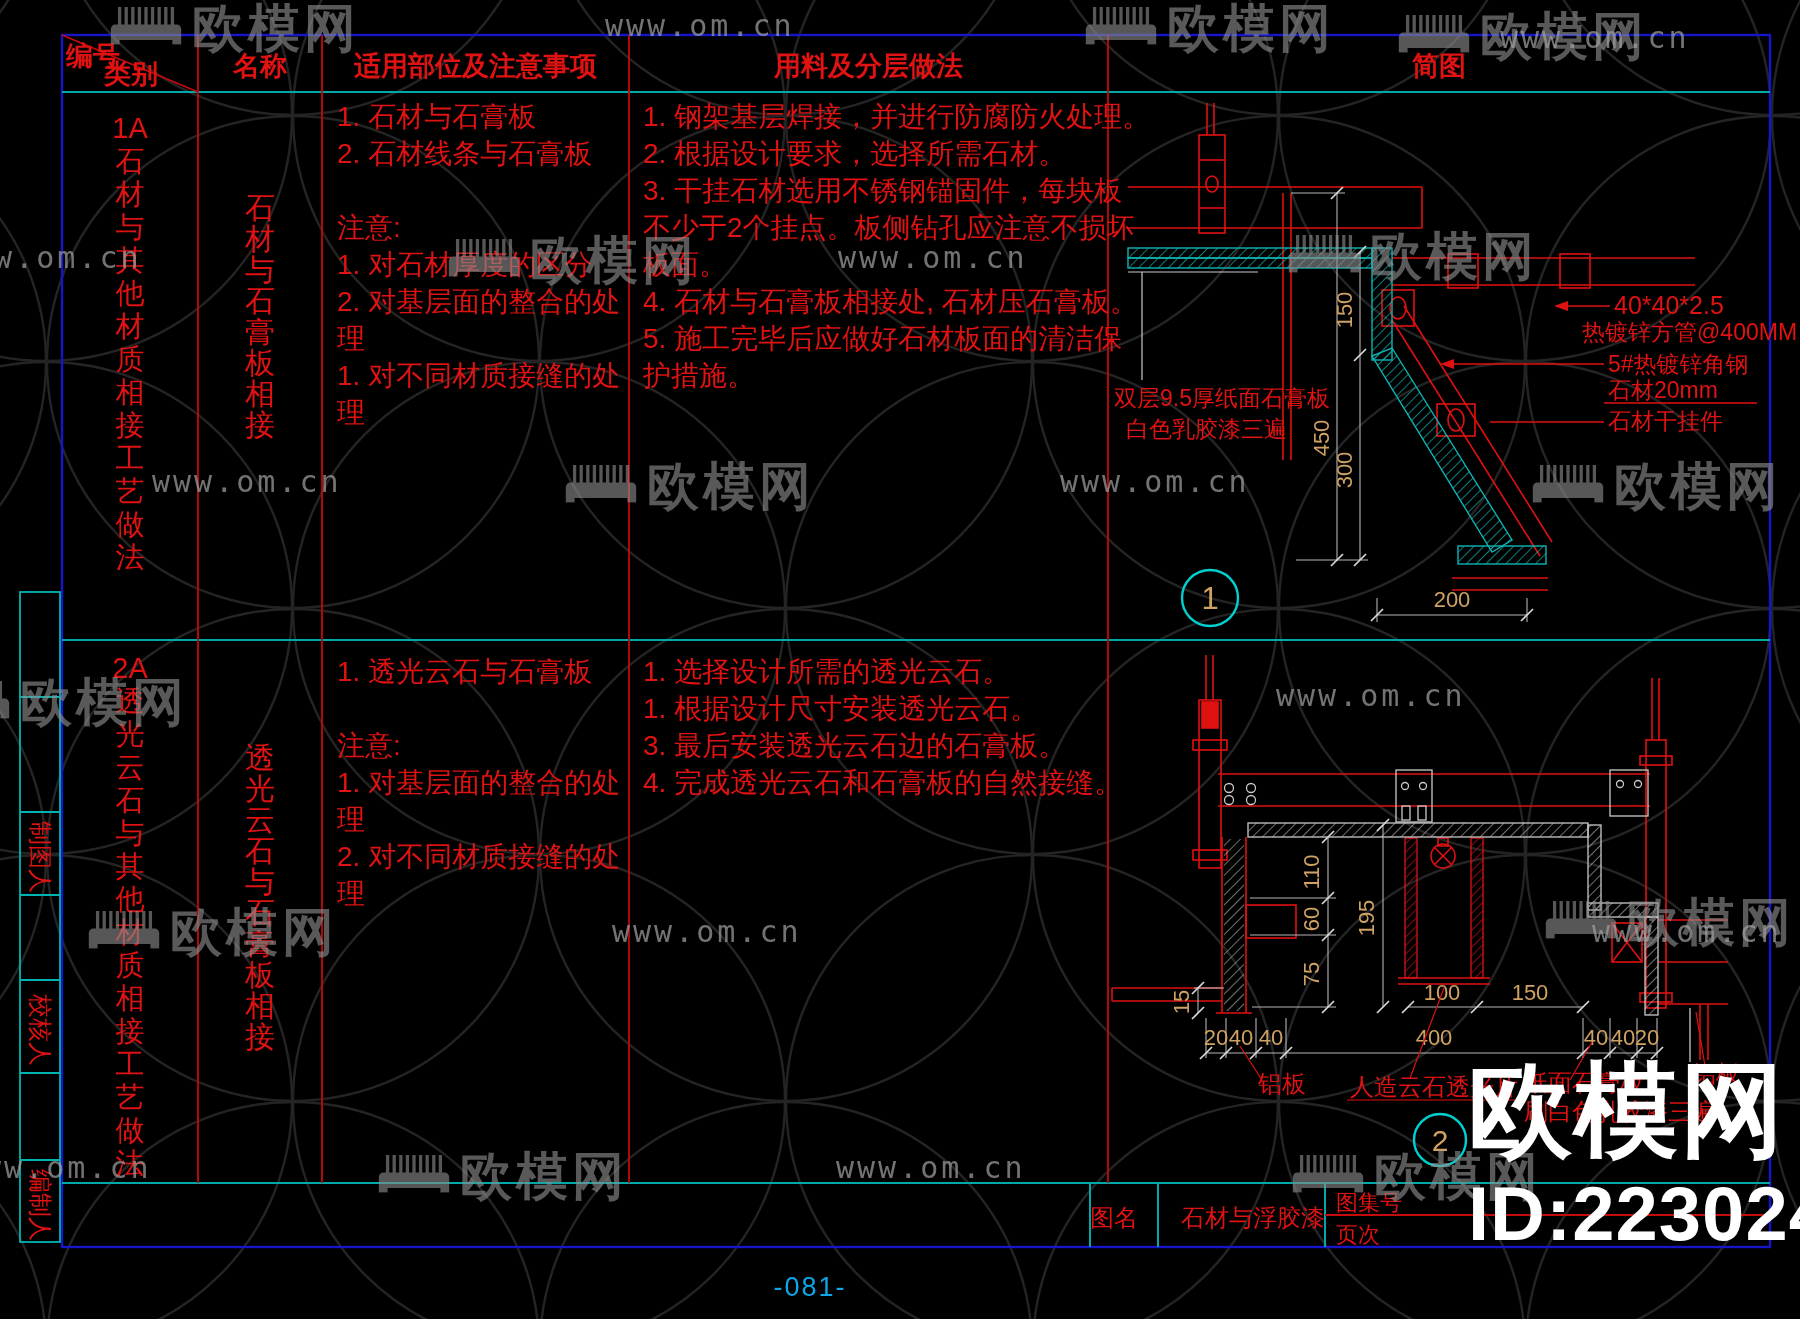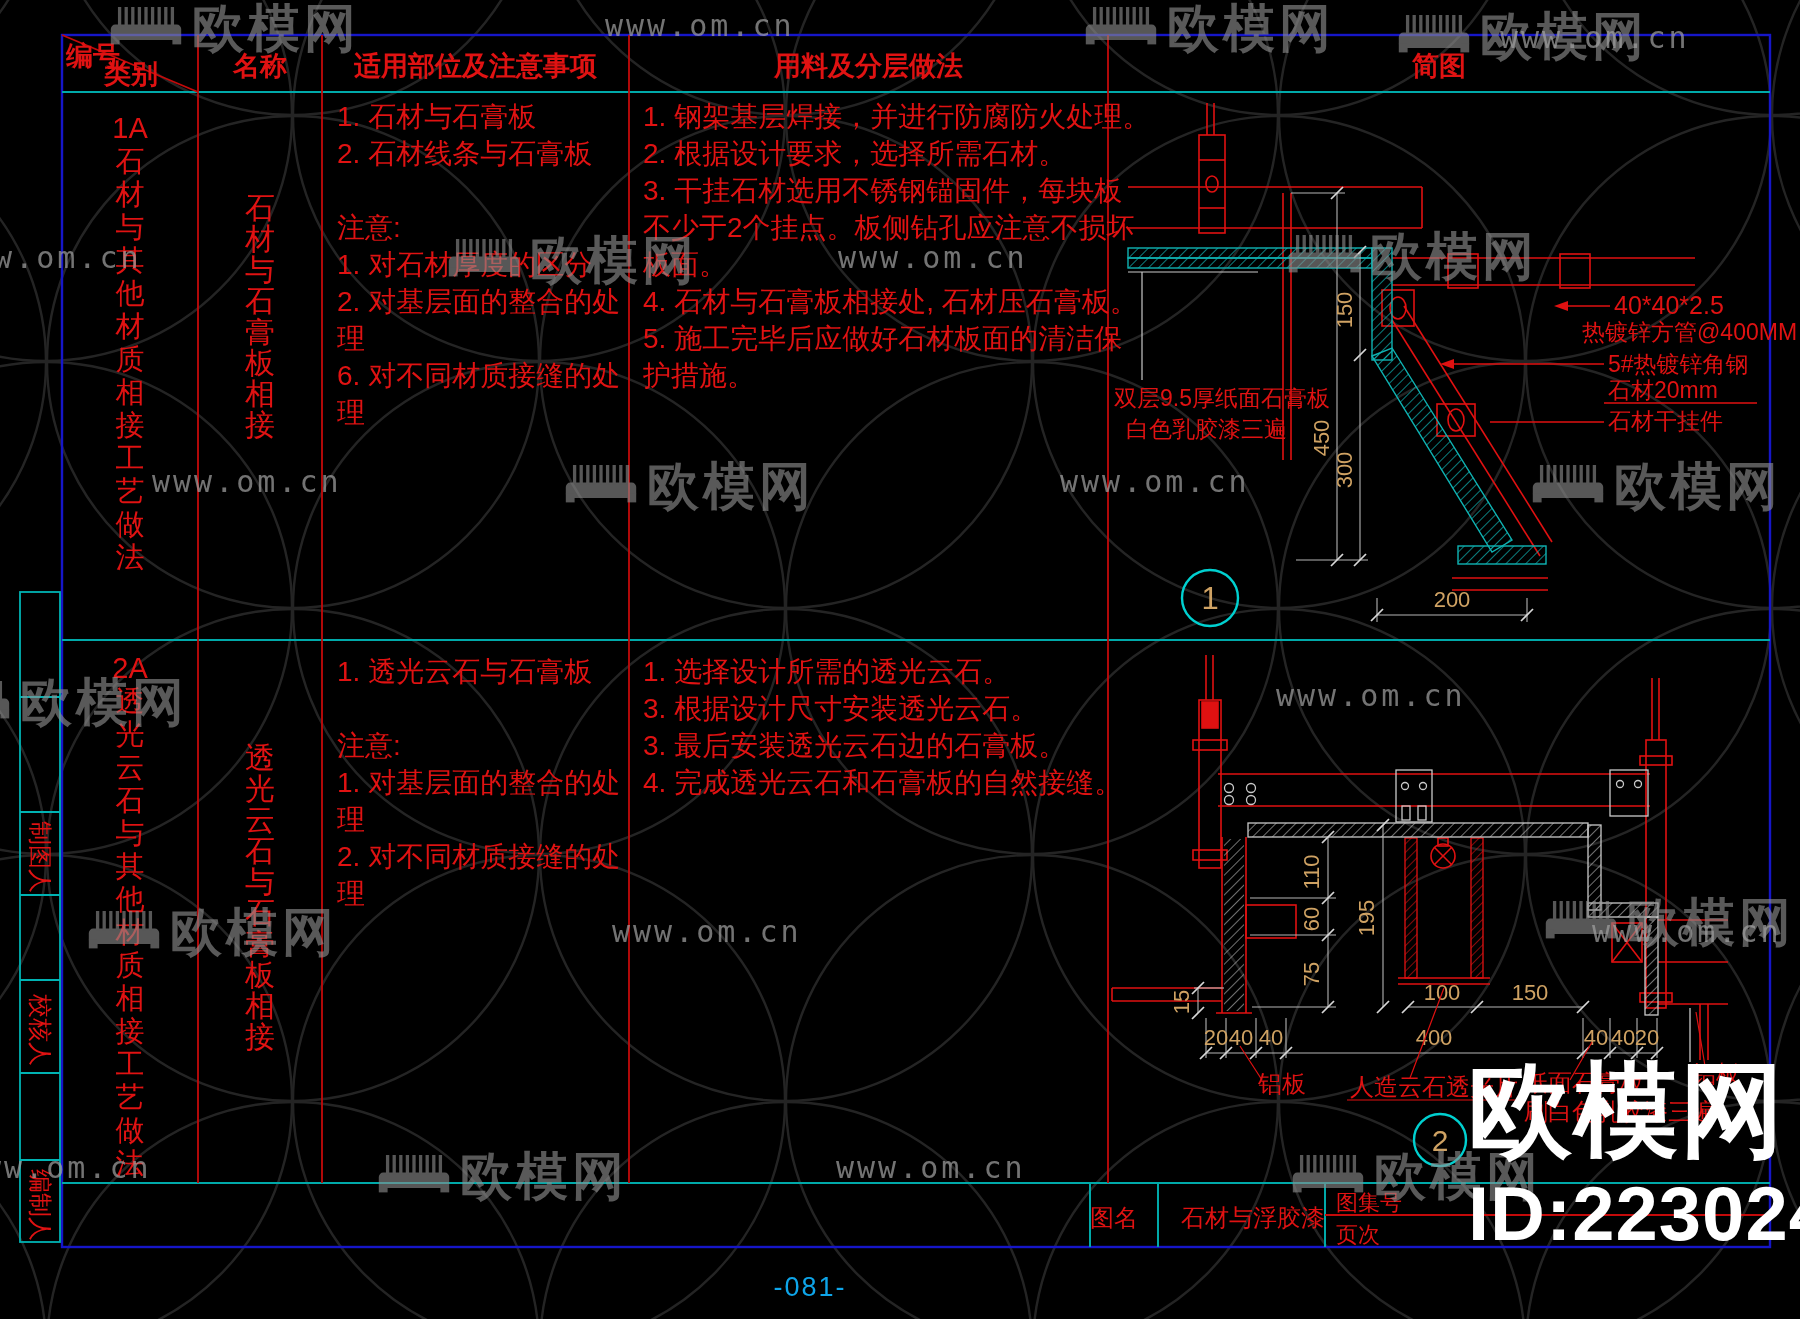--- a/index.html
+++ b/index.html
@@ -390,21 +390,21 @@
   <div class="vtext vname" style="left:243px;top:742px;">透光云石与石膏板相接</div>
 
   <div class="tblock" style="left:337px;top:98px;">
       <div class="tline">1. 石材与石膏板</div>
       <div class="tline">2. 石材线条与石膏板</div>
       <div class="tline">&nbsp;</div>
       <div class="tline">注意:</div>
       <div class="tline">1. 对石材厚度的区分</div>
       <div class="tline">2. 对基层面的整合的处</div>
       <div class="tline">理</div>
-      <div class="tline">6. 对不同材质接缝的处</div>
+      <div class="tline">1. 对不同材质接缝的处</div>
       <div class="tline">理</div>
     </div>
   <div class="tblock" style="left:643px;top:98px;">
       <div class="tline">1. 钢架基层焊接，并进行防腐防火处理。</div>
       <div class="tline">2. 根据设计要求，选择所需石材。</div>
       <div class="tline">3. 干挂石材选用不锈钢锚固件，每块板</div>
       <div class="tline">不少于2个挂点。板侧钻孔应注意不损坏</div>
       <div class="tline">板面。</div>
       <div class="tline">4. 石材与石膏板相接处, 石材压石膏板。</div>
       <div class="tline">5. 施工完毕后应做好石材板面的清洁保</div>
@@ -414,21 +414,21 @@
       <div class="tline">1. 透光云石与石膏板</div>
       <div class="tline">&nbsp;</div>
       <div class="tline">注意:</div>
       <div class="tline">1. 对基层面的整合的处</div>
       <div class="tline">理</div>
       <div class="tline">2. 对不同材质接缝的处</div>
       <div class="tline">理</div>
     </div>
   <div class="tblock" style="left:643px;top:653px;">
       <div class="tline">1. 选择设计所需的透光云石。</div>
-      <div class="tline">3. 根据设计尺寸安装透光云石。</div>
+      <div class="tline">1. 根据设计尺寸安装透光云石。</div>
       <div class="tline">3. 最后安装透光云石边的石膏板。</div>
       <div class="tline">4. 完成透光云石和石膏板的自然接缝。</div>
     </div>
 
   <div class="sidebox-label" style="left:-8px;top:841px;">制图人</div>
   <div class="sidebox-label" style="left:-8px;top:1014px;">校核人</div>
   <div class="sidebox-label" style="left:-8px;top:1189px;">编制人</div>
 
   <div class="tb-text" style="left:1090px;top:1202px;width:68px;text-align:left;">图名</div>
   <div class="tb-text" style="left:1158px;top:1202px;width:167px;text-align:right;">石材与浮胶漆</div>

